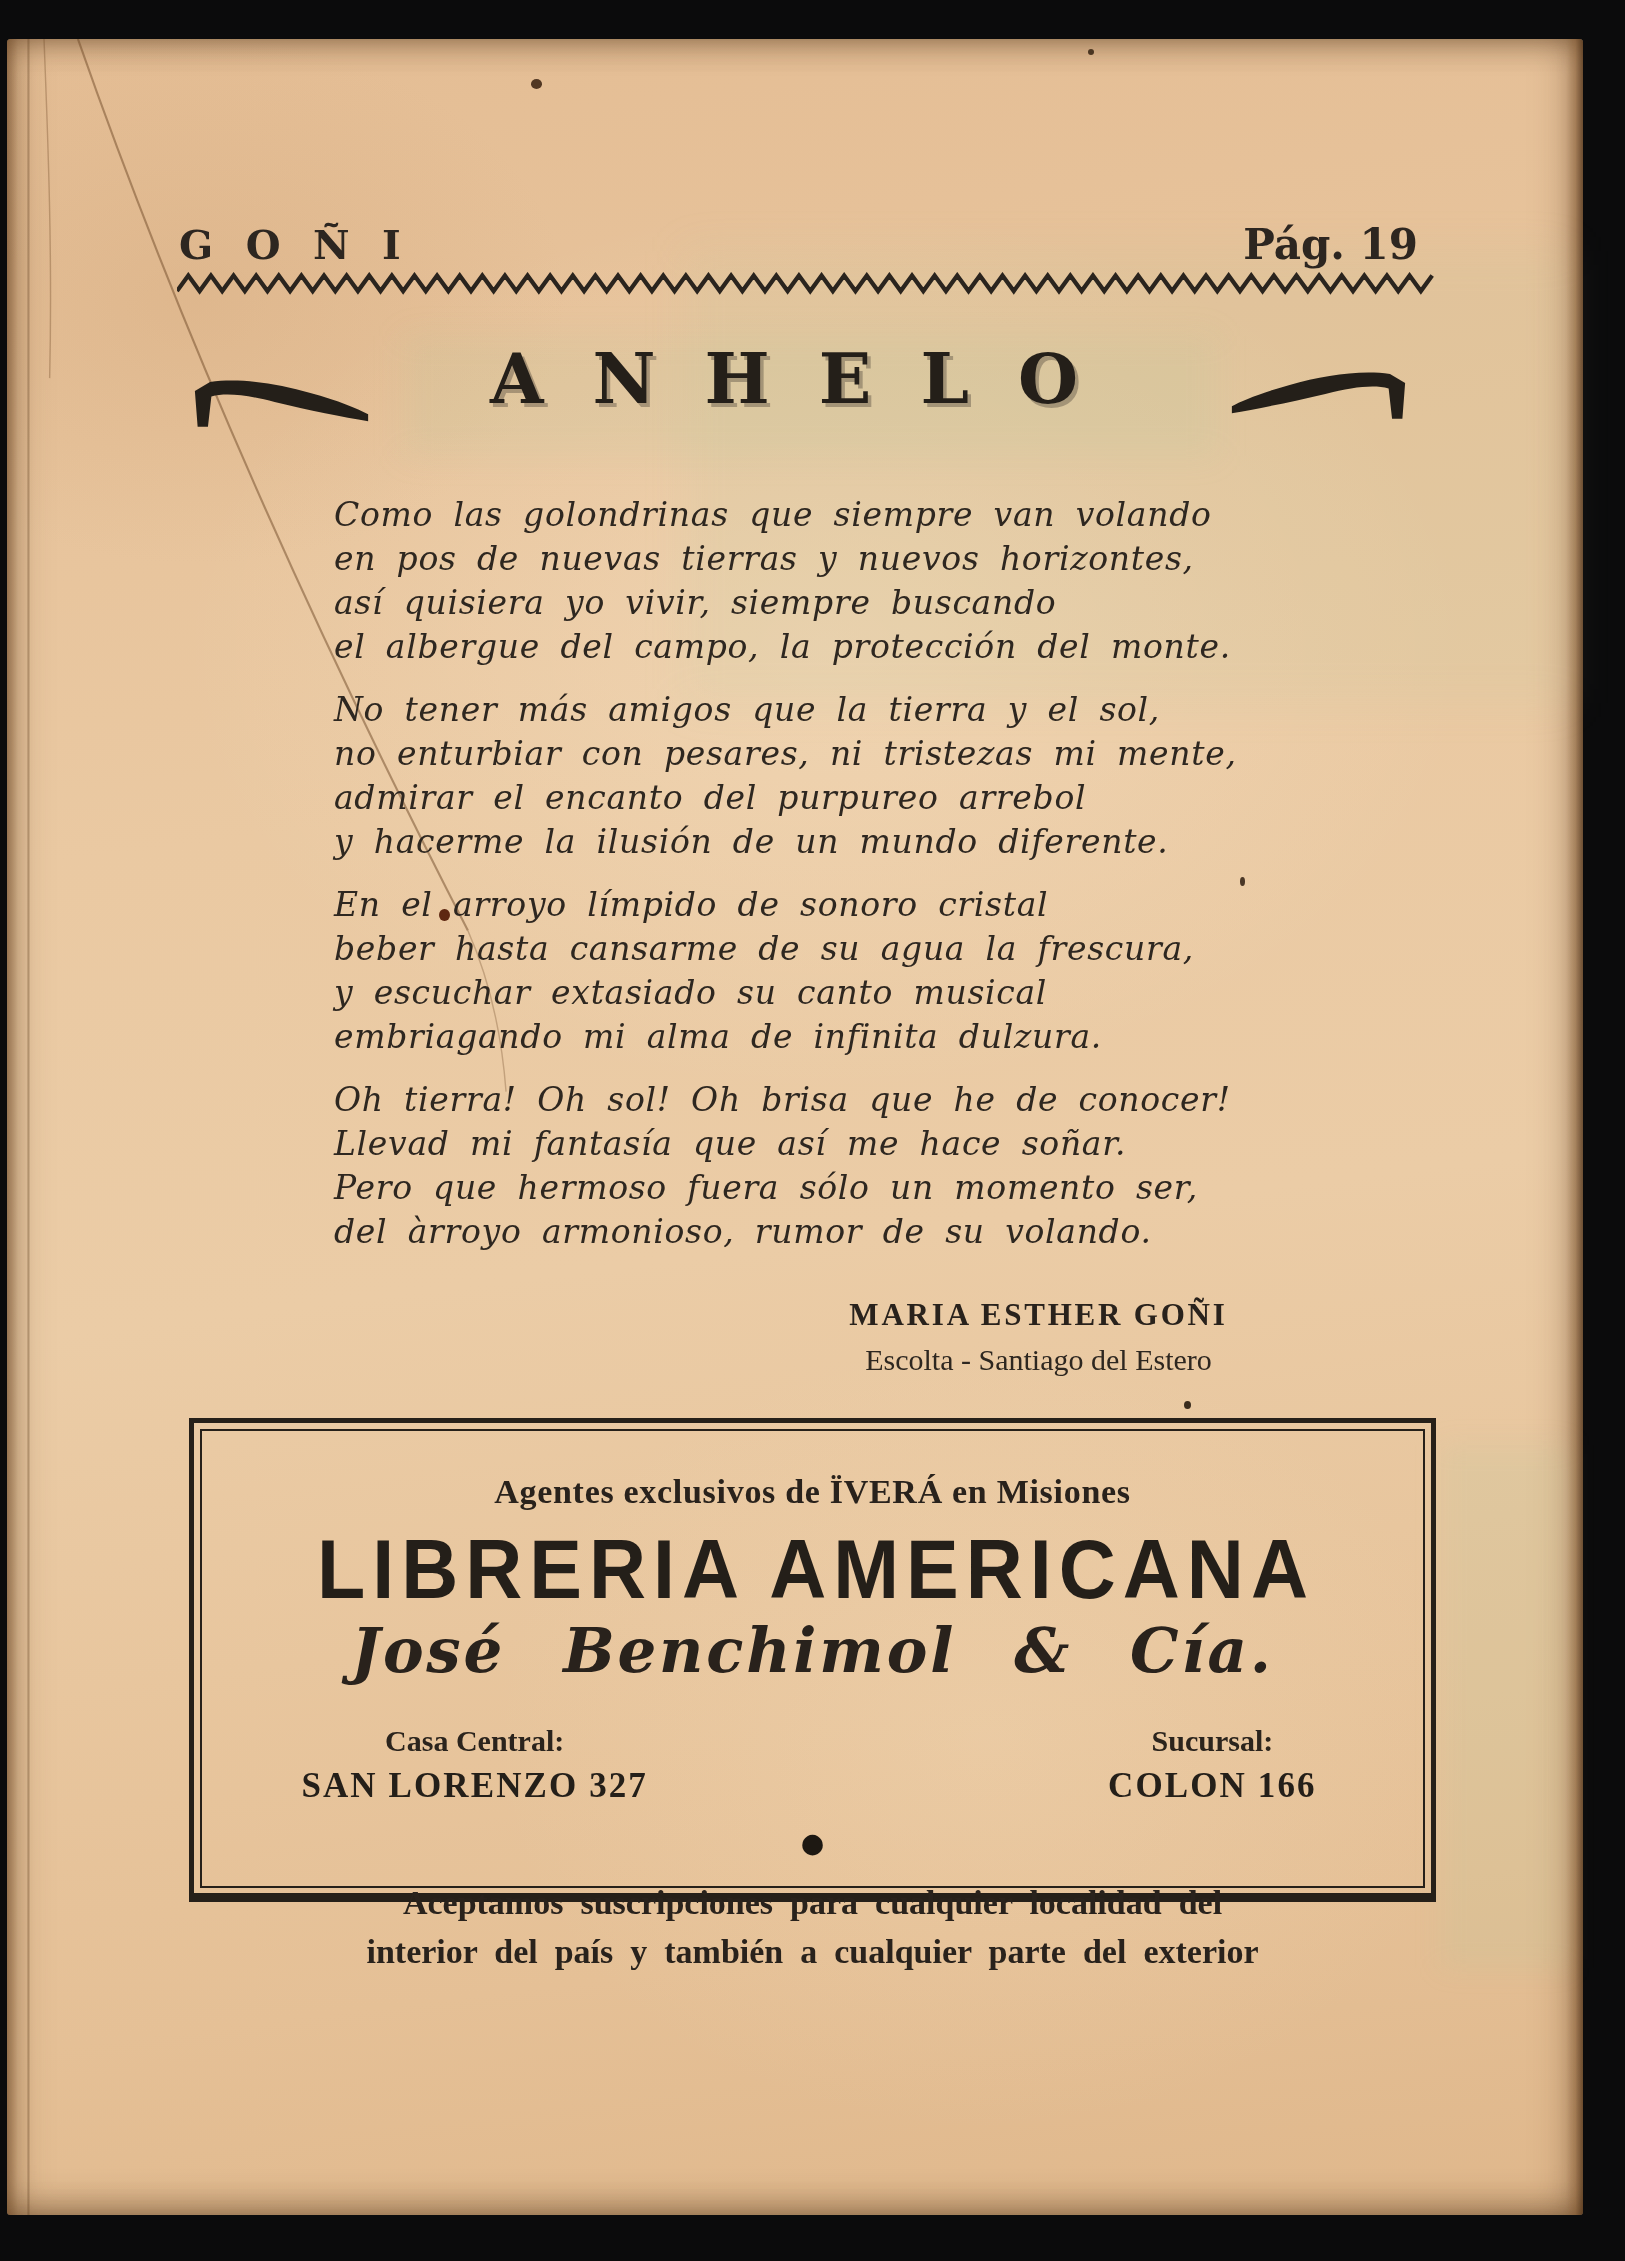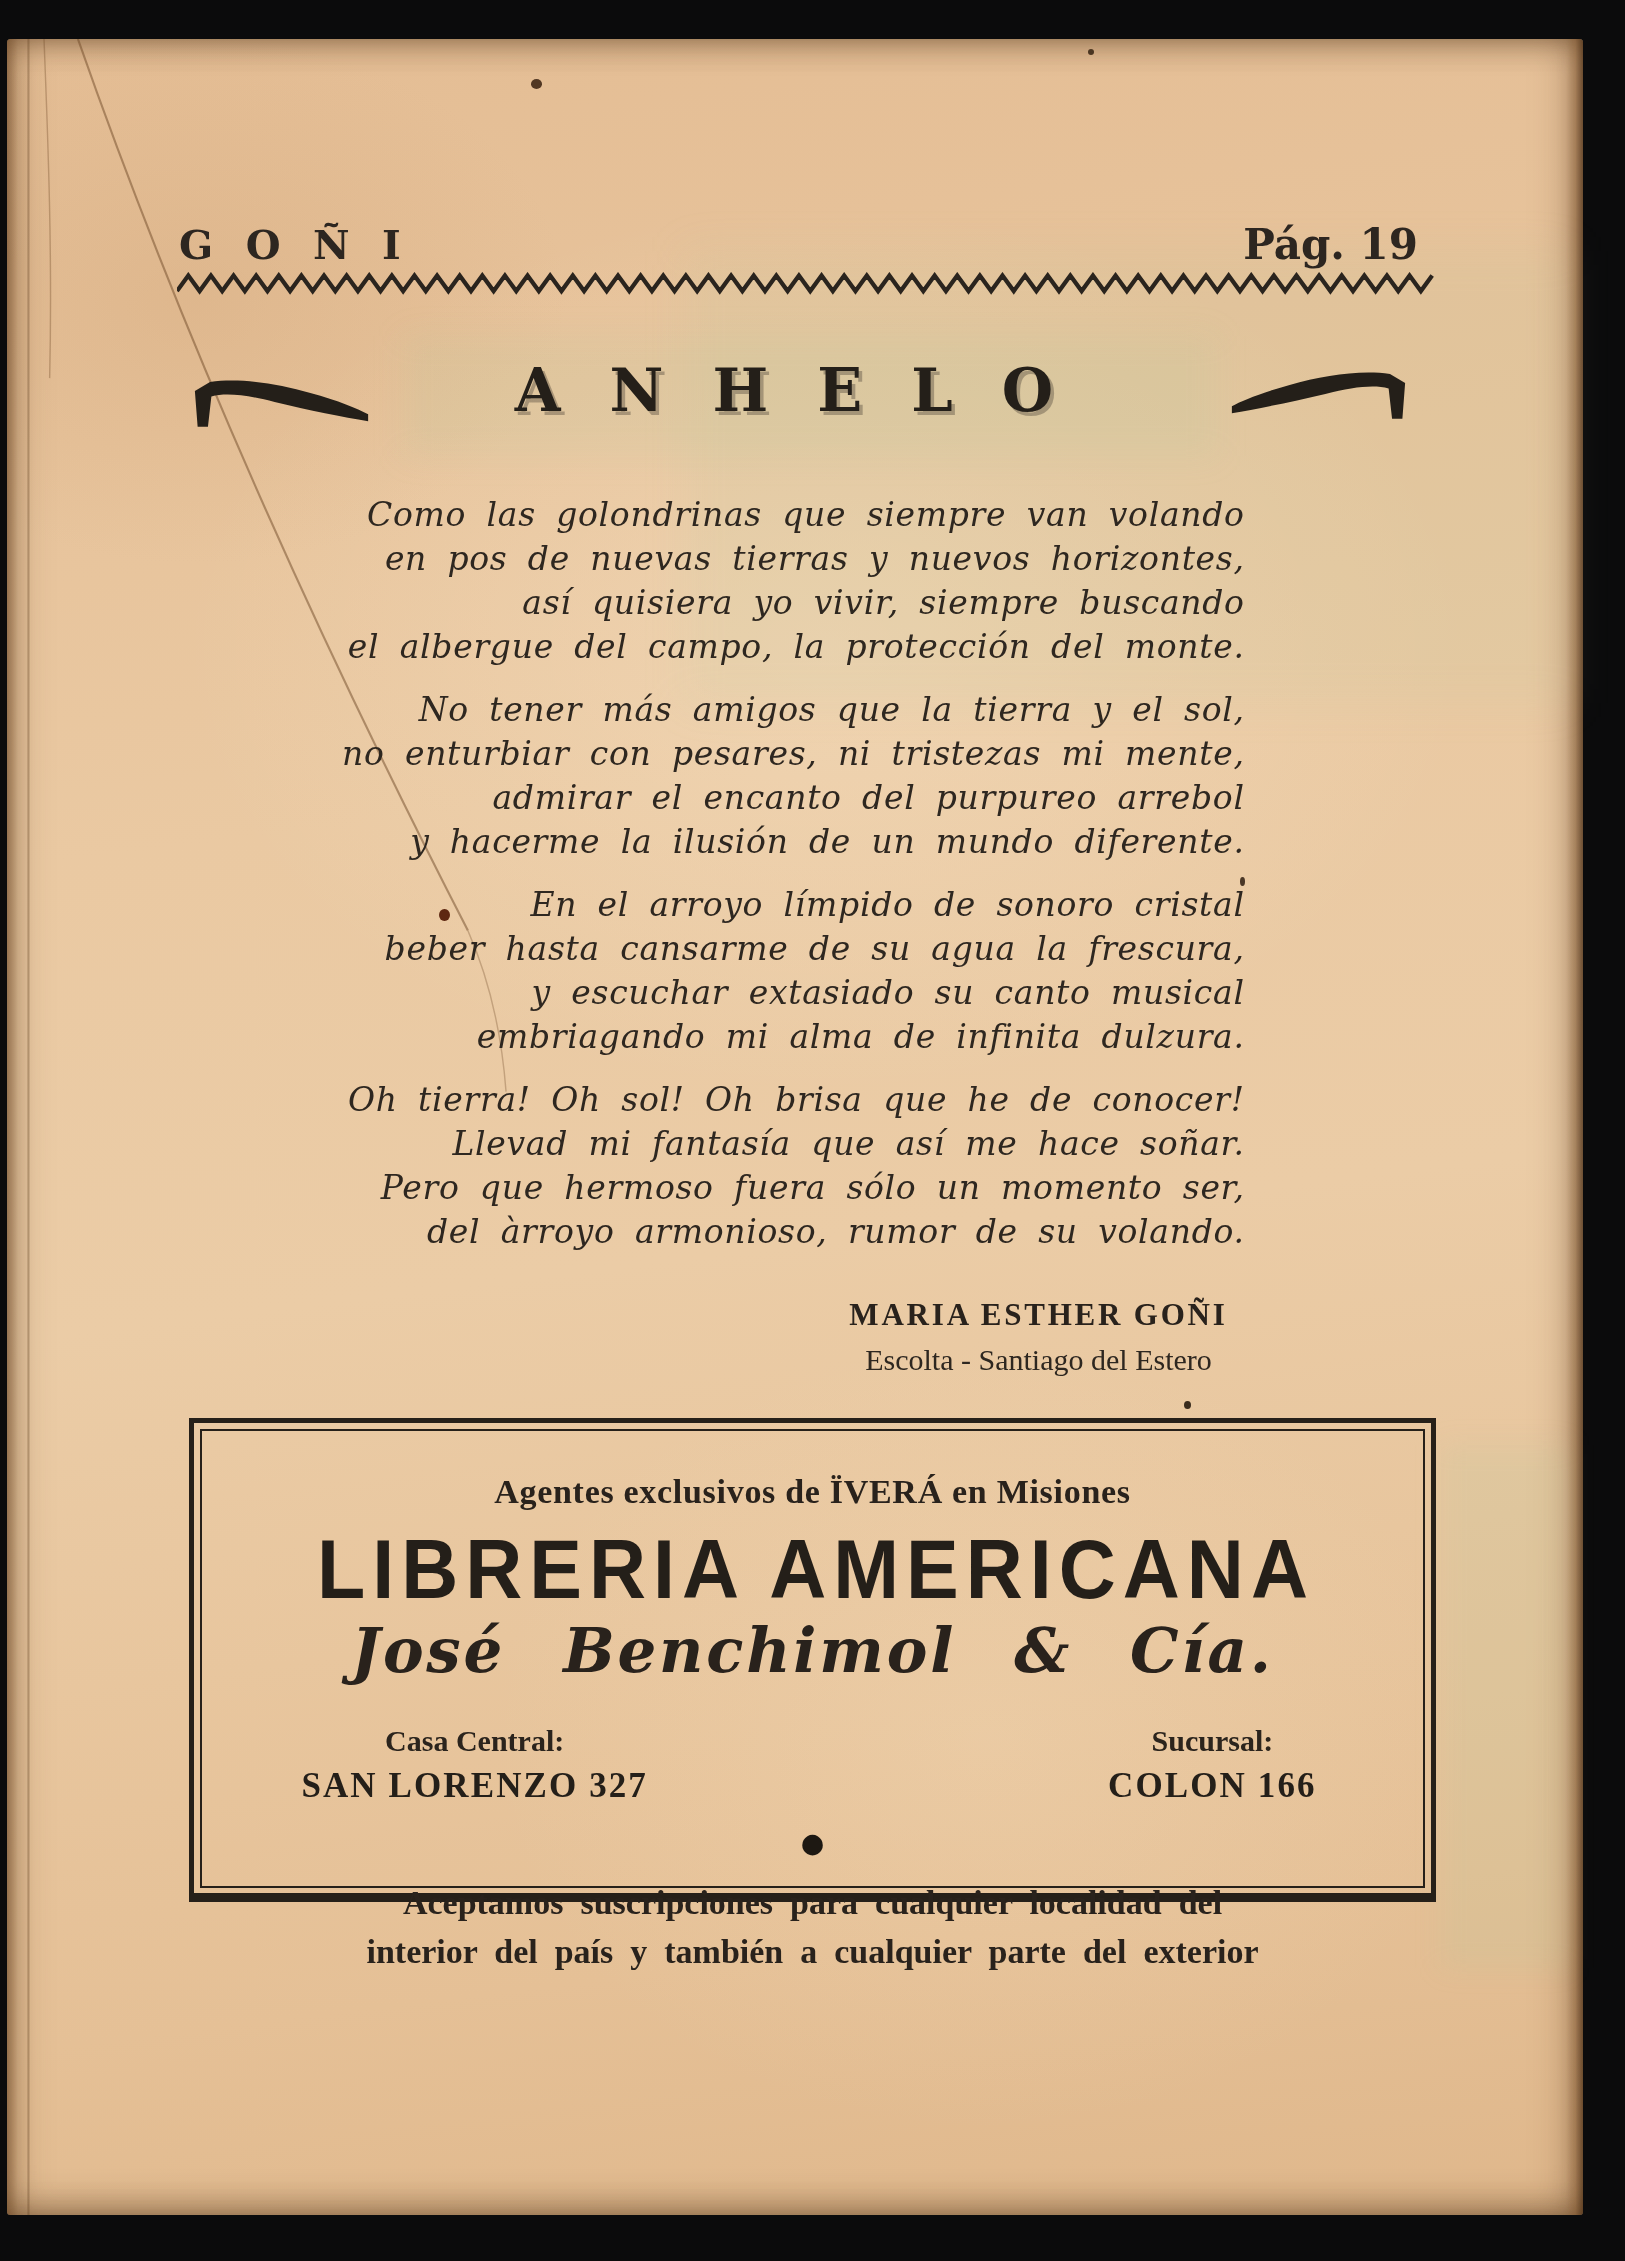--- a/index.html
+++ b/index.html
@@ -47,39 +47,39 @@
     position:absolute; left:172px; right:165px; top:181px;
     display:flex; justify-content:space-between; align-items:baseline;
   }
   .masthead {
     font-size:40px; font-weight:bold; letter-spacing:32.5px; color:#2d2620;
   }
   .pagenum { font-size:42px; font-weight:bold; color:#2d2620; }
   .zigzag { position:absolute; left:170px; top:233px; width:1258px; height:24px; }
   
   .title {
-    position:absolute; left:0; right:0; top:283px; margin:12px;
+    position:absolute; left:0; right:0; top:283px; margin:0;
     text-align:center;
     font-family:"DejaVu Serif", serif;
-    font-size:59px; line-height:113px; font-weight:bold;
+    font-size:69px; line-height:113px; font-weight:bold;
     letter-spacing:49px; padding-left:27px;
     color:#241f19;
     text-shadow:3.5px 4.2px 0 rgba(36,31,25,0.30);
   }
   .flourish { position:absolute; width:195px; height:55px; }
   .flourish path { fill:#241f19; }
   .fl-left  { left:177px;  top:334px; }
   .fl-right { right:167px; top:326px; transform:scaleX(-1); }
   
   .poem {
     position:absolute; left:319px; top:454px;
     font-style:italic; font-size:33px; line-height:44px;
     word-spacing:9.2px; letter-spacing:0.7px; color:#2e2720;
   }
-  .stanza { margin:0 0 19px 16px;text-align:right; }
+  .stanza { margin:0 0 19px 8px; }
   .author-block { position:absolute; left:770px; width:523px; top:1258px; text-align:center; }
   .author-name {
     font-family:"Liberation Serif", serif; font-weight:bold;
     font-size:31px; letter-spacing:2.8px; color:#29221c;
   }
   .author-loc { font-family:Liberation Serif, serif; font-size:30px; margin-top:10px; color:#2e2720; }
   
   .adbox {
     position:absolute; left:182px; top:1379px; width:1247px; height:484px;
     border:5px solid #262019; border-bottom-width:9.2px; box-sizing:border-box;

